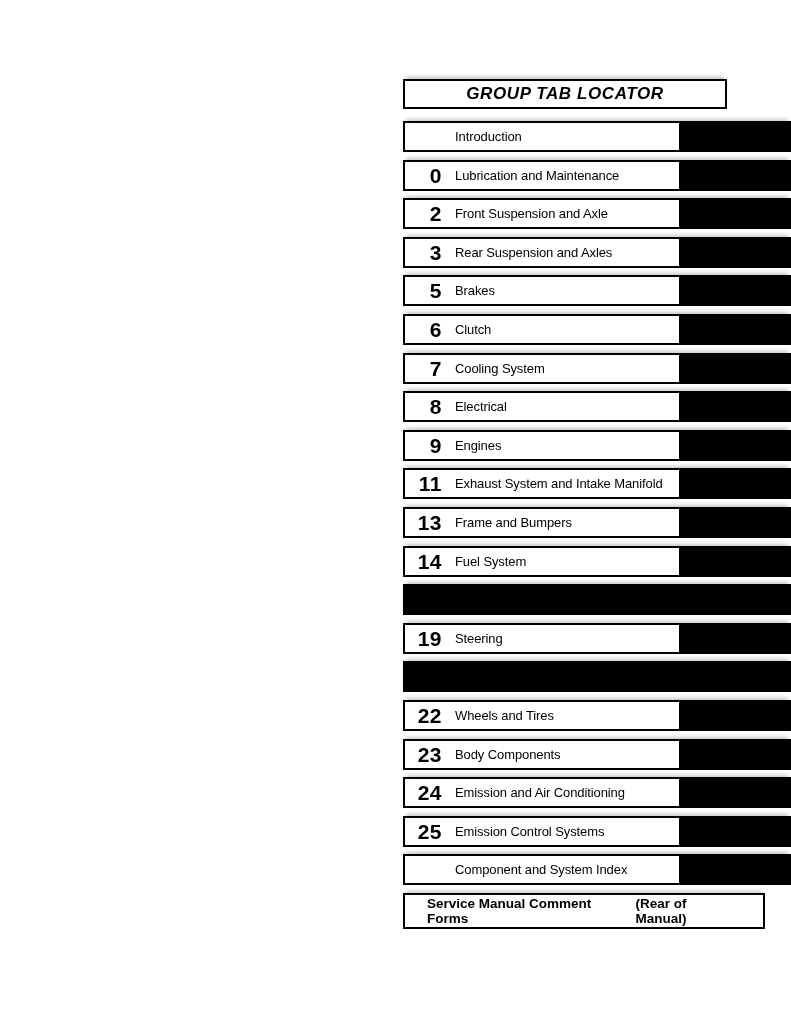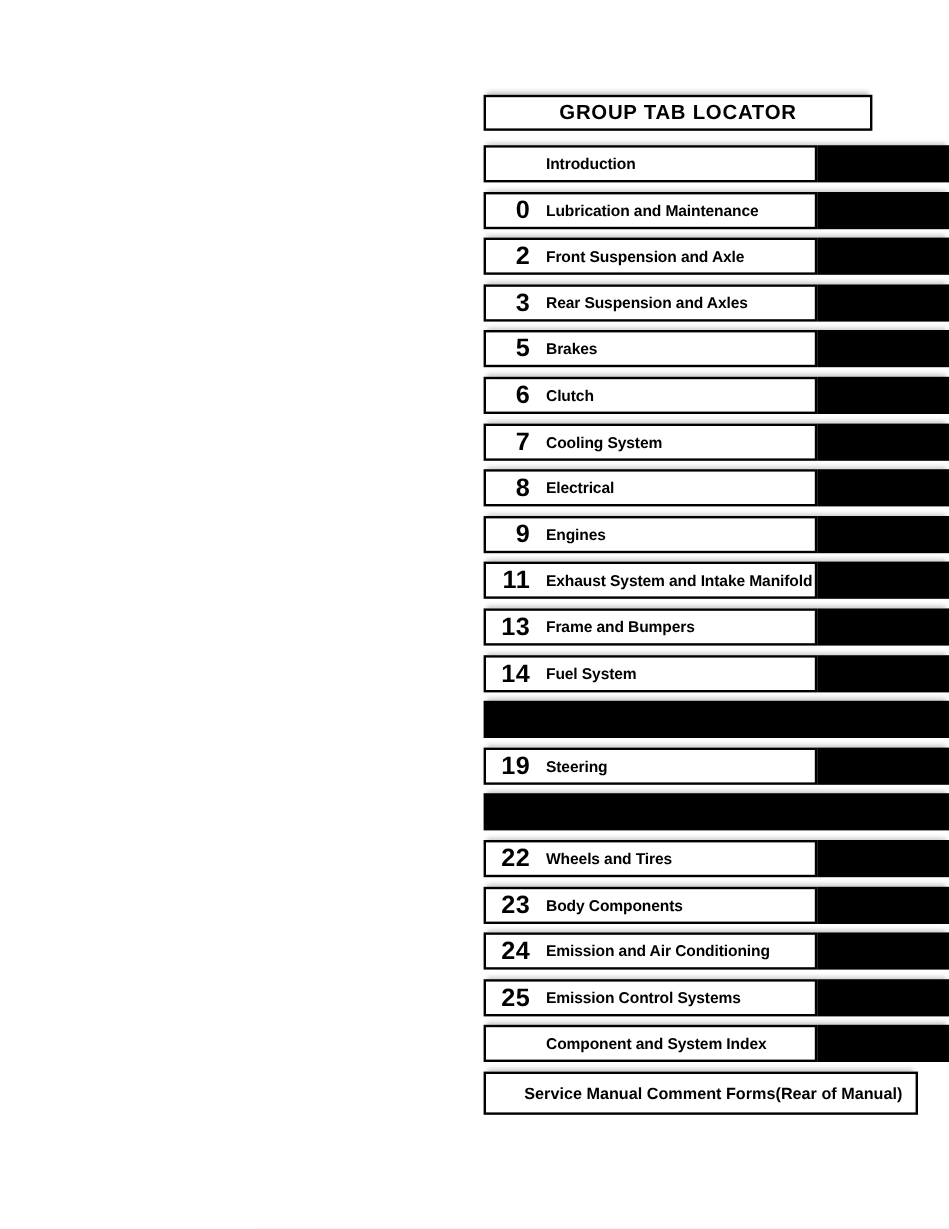--- a/index.html
+++ b/index.html
@@ -15,20 +15,21 @@
     position: absolute;
     left: 403px; top: 79px;
     width: 324px; height: 30px;
     box-sizing: border-box;
     border: 2px solid #000;
     background: #fff;
     display: flex; align-items: center; justify-content: center;
     font-size: 17px; font-weight: bold; letter-spacing: 0.6px;
     color: #000;
     box-shadow: 0 -5px 4px -3px rgba(0,0,0,0.25);
+    font-style: italic;
   }
   .rows {
     position: absolute;
     left: 403px; top: 121px;
     width: 388px; 
   }
   .row {
     height: 31px;
     margin-bottom: 7.6px;
     display: flex;
@@ -49,38 +50,38 @@
     font-size: 21px;
     font-weight: bold;
     line-height: 1;
     color: #000;
     letter-spacing: 0.5px;
     flex: 0 0 auto;
   }
   .label {
     margin-left: 13px;
     font-size: 13px;
-    font-weight: bold;
+    font-weight: normal;
     letter-spacing: -0.1px;
     white-space: nowrap;
     color: #000;
   }
   .tab {
     flex: 1;
     background: #000;
   }
   .footer-row {
     position: absolute;
     left: 403px; top: 893px;
     width: 362px; height: 36px;
     box-sizing: border-box;
     border: 2px solid #000;
     background: #fff;
-    display: flex; align-items: center; justify-content: flex-end;
-    padding: 0 11px;
+    display: flex; align-items: center; justify-content: space-between;
+    padding: 0 22px;
     font-size: 13.5px; font-weight: bold; color: #000;
     box-shadow: 0 -5px 4px -3px rgba(0,0,0,0.22);
   }
 </style>
 </head>
 <body>
 
 <div class="page">
 
   <div class="title-box">

